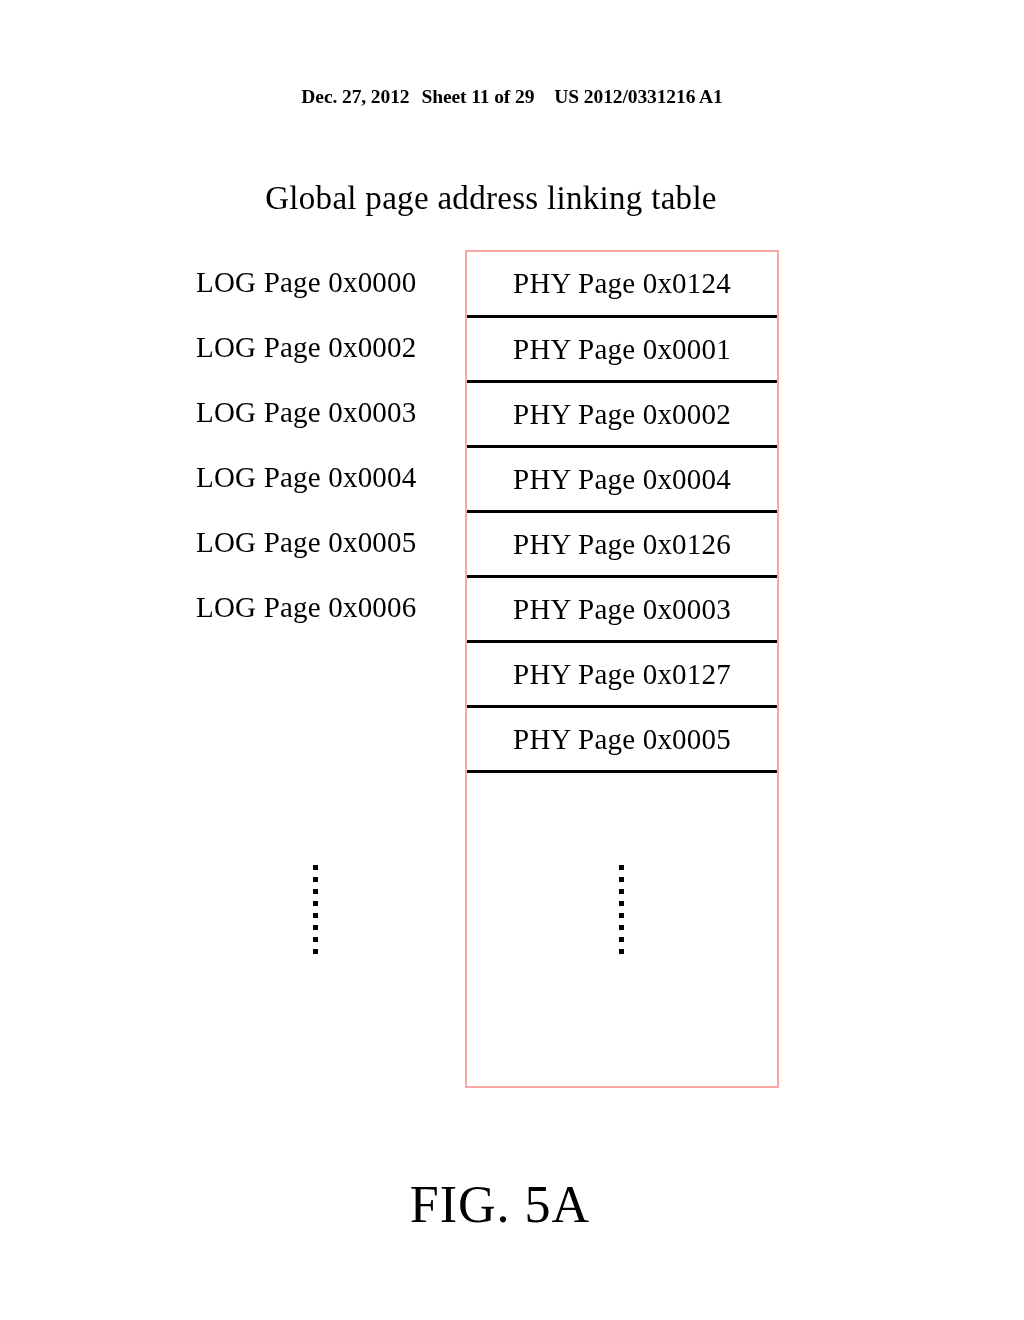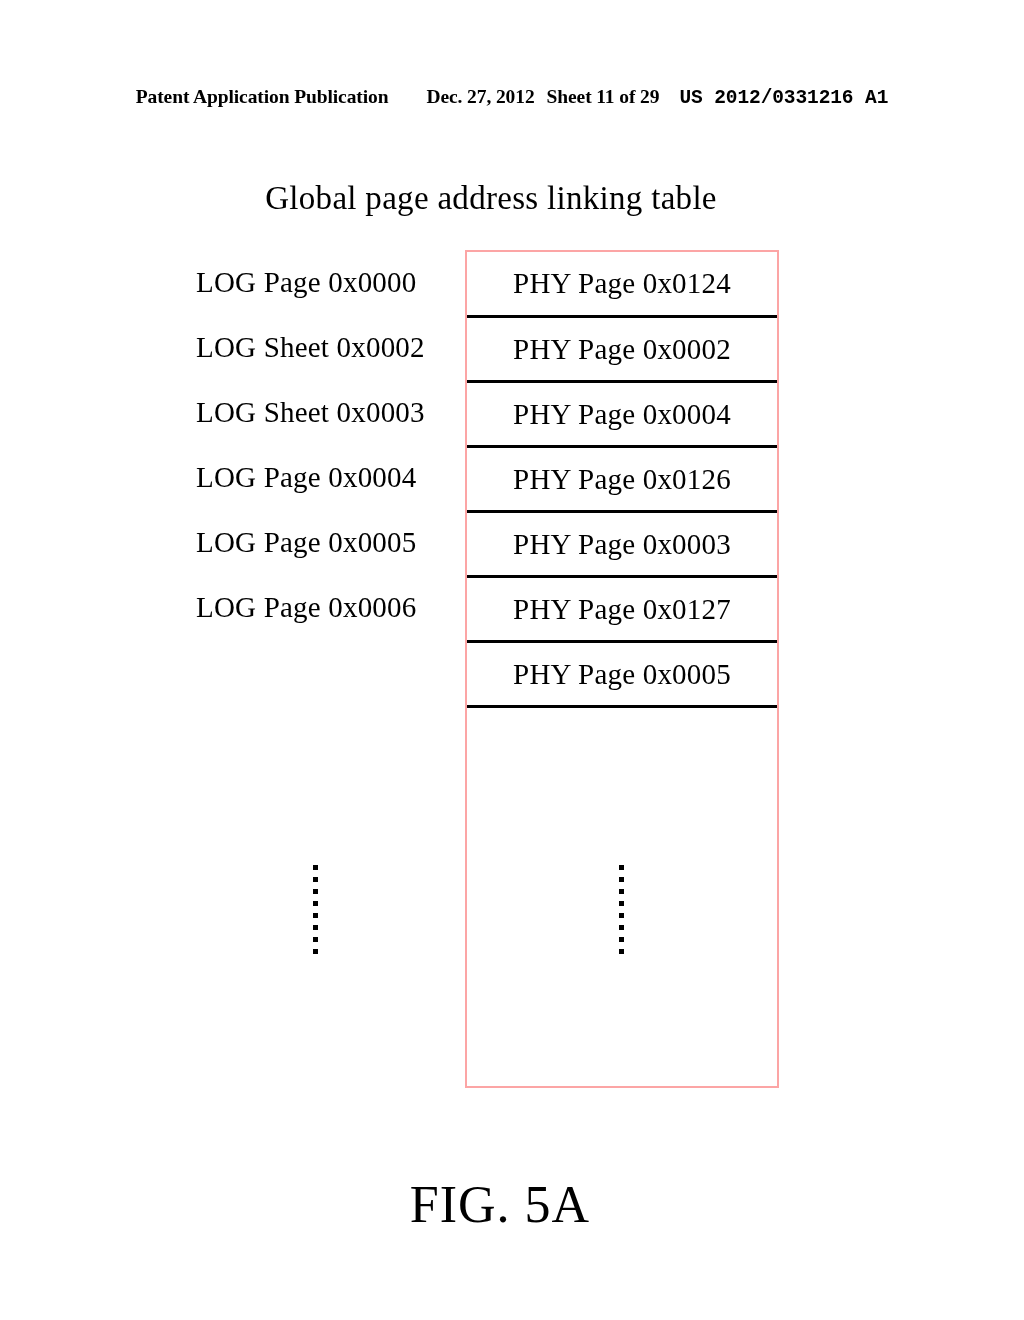--- a/index.html
+++ b/index.html
@@ -27,21 +27,21 @@
     justify-content: center;
     align-items: baseline;
     font-weight: bold;
     font-size: 19.5px;
     letter-spacing: -0.1px;
     white-space: nowrap;
   }
   .pub-header .seg-title { margin-right: 38px; }
   .pub-header .seg-date  { margin-right: 12px; }
   .pub-header .seg-sheet { margin-right: 20px; }
-  .pub-header .seg-num   { margin-right: 0; font-family: Liberation Mono, monospace; }
+  .pub-header .seg-num   { margin-right: 0; }
 
   
   .fig-title {
     position: absolute;
     top: 180px;
     left: 0;
     width: 1024px;
     text-align: center;
     font-size: 33px;
     letter-spacing: 0.3px;
@@ -130,41 +130,41 @@
     text-align: center;
     font-size: 52px;
     letter-spacing: 1px;
     transform: translateX(-12px);
   }
 </style>
 </head>
 <body>
 
 <div class="pub-header">
-  <span class="seg-title">Patent Application Publication</span>
   <span class="seg-date">Dec. 27, 2012</span>
   <span class="seg-sheet">Sheet 11 of 29</span>
   <span class="seg-num">US 2012/0331216 A1</span>
 </div>
 
 <div class="fig-title">Global page address linking table</div>
 
 <div class="diagram">
 
   <div class="log-col">
     <div class="log-cell">LOG Page 0x0000</div>
-    <div class="log-cell">LOG Sheet 0x0002</div>
-    <div class="log-cell">LOG Sheet 0x0003</div>
+    <div class="log-cell">LOG Page 0x0002</div>
+    <div class="log-cell">LOG Page 0x0003</div>
     <div class="log-cell">LOG Page 0x0004</div>
     <div class="log-cell">LOG Page 0x0005</div>
     <div class="log-cell">LOG Page 0x0006</div>
   </div>
 
   <div class="phy-table">
     <div class="phy-cell">PHY Page 0x0124</div>
+    <div class="phy-cell">PHY Page 0x0001</div>
     <div class="phy-cell">PHY Page 0x0002</div>
     <div class="phy-cell">PHY Page 0x0004</div>
     <div class="phy-cell">PHY Page 0x0126</div>
     <div class="phy-cell">PHY Page 0x0003</div>
     <div class="phy-cell">PHY Page 0x0127</div>
     <div class="phy-cell">PHY Page 0x0005</div>
     <div class="phy-cell phy-empty"></div>
   </div>
 
   <div class="dots dots-left">

